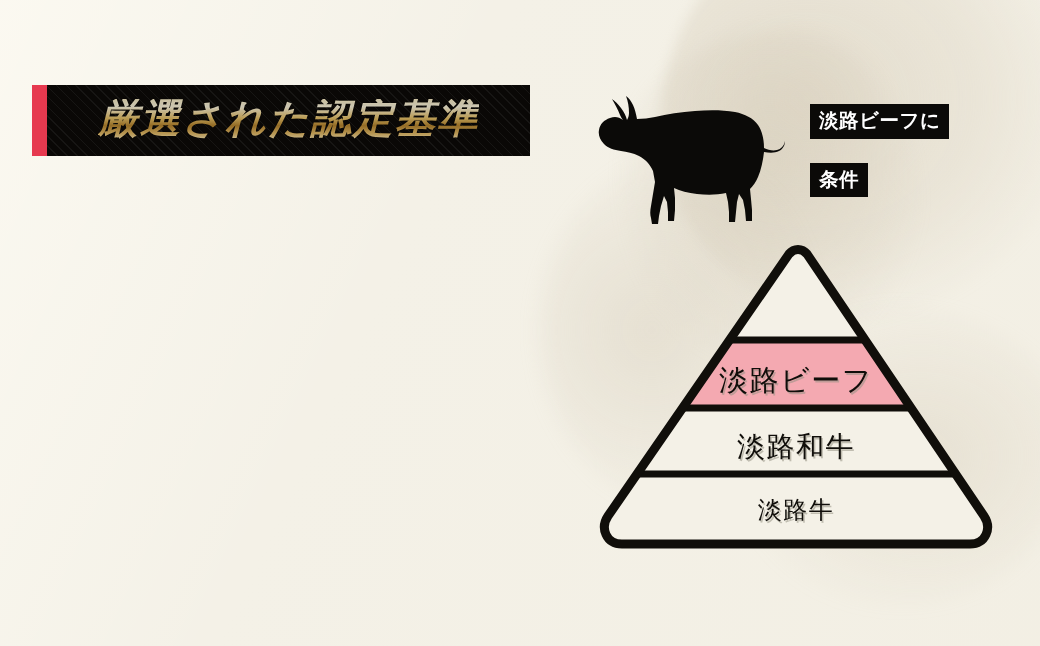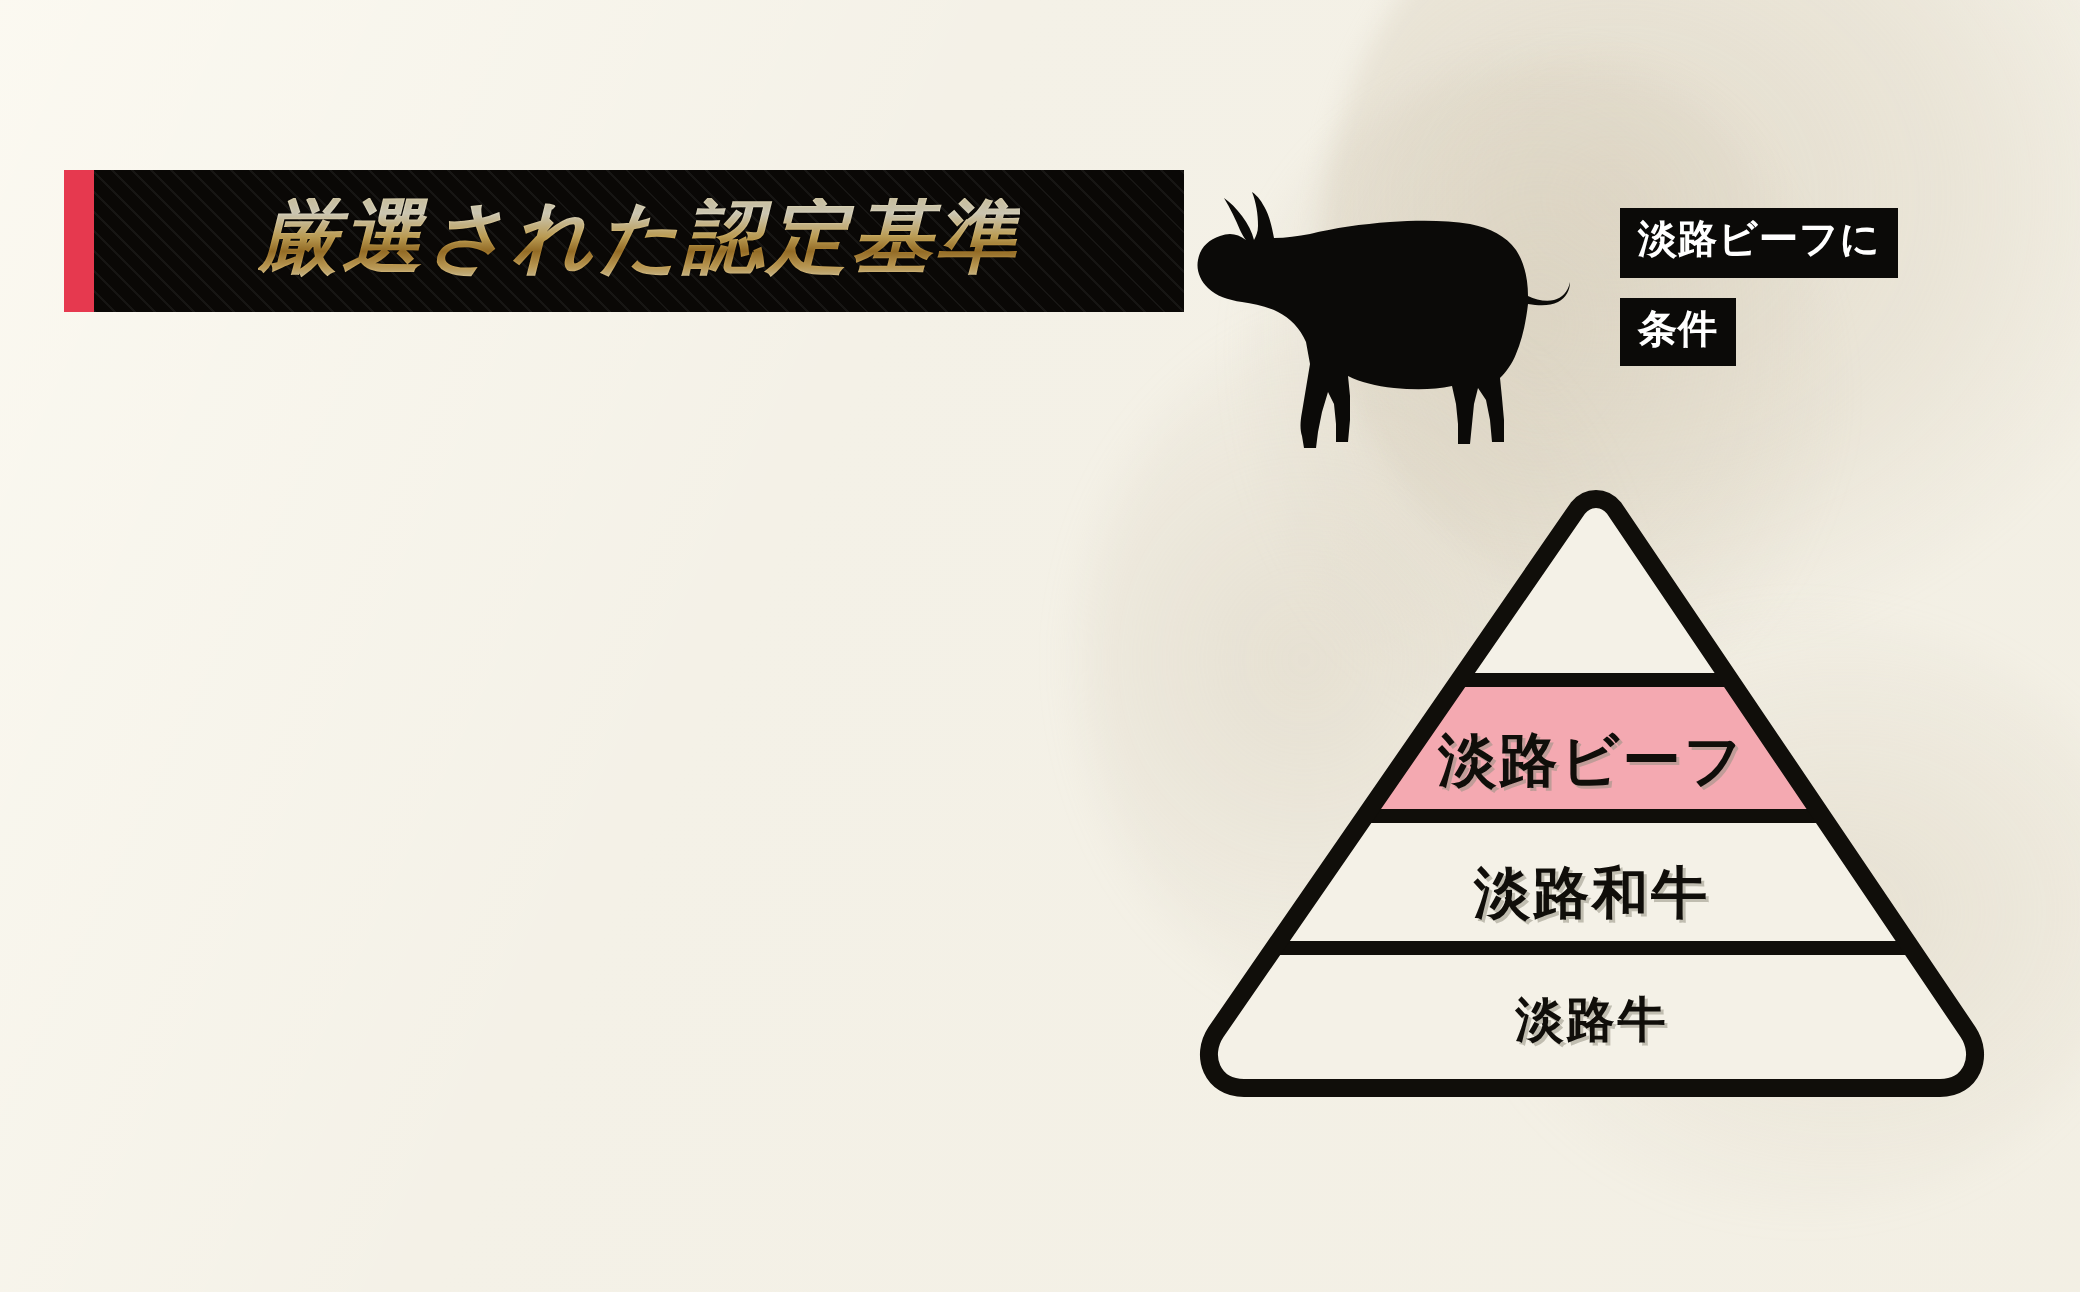--- a/index.html
+++ b/index.html
@@ -54,21 +54,21 @@
     top: 0; left: 0;
     width: 1040px; height: 646px;
     background: linear-gradient(115deg, rgba(255,253,246,0.65) 0%, rgba(255,255,255,0.0) 38%, rgba(236,230,214,0.18) 100%);
   }
 
   
   #banner-wrap {
     position: absolute;
     left: 32px;
     top: 85px;
-    width: 560px;
+    width: 498px;
     height: 71px;
     display: flex;
     align-items: stretch;
   }
   #banner-accent {
     width: 15px;
     flex: 0 0 15px;
     background: #e6394f;
   }
   #banner-body {
@@ -135,21 +135,21 @@
   }
 
   
   #labels {
     position: absolute;
     left: 810px;
     top: 104px;
     display: flex;
     flex-direction: column;
     align-items: flex-start;
-    gap: 10px;
+    gap: 24px;
   }
   .black-label {
     background: #0b0a08;
     color: #ffffff;
     font-family: "Liberation Sans", "DejaVu Sans", sans-serif;
     font-weight: 700;
     font-size: 19.5px;
     line-height: 1;
     padding: 7px 9px 8px 9px;
     letter-spacing: 0.5px;
@@ -162,21 +162,21 @@
     left: 592px;
     top: 244px;
     width: 408px;
     height: 312px;
   }
   .tier-label {
     position: absolute;
     width: 100%;
     text-align: center;
     font-family: "Liberation Sans", "DejaVu Sans", sans-serif;
-    font-weight: 700;
+    font-weight: 400;
     color: #100e0a;
     letter-spacing: 1.5px;
     text-shadow: 1.5px 1.5px 0 rgba(150,145,132,0.55);
     pointer-events: none;
   }
   #tier-label-1 { top: 117px; font-size: 29px; }
   #tier-label-2 { top: 184px; font-size: 28px; }
   #tier-label-3 { top: 250px; font-size: 24px; }
 </style>
 </head>

